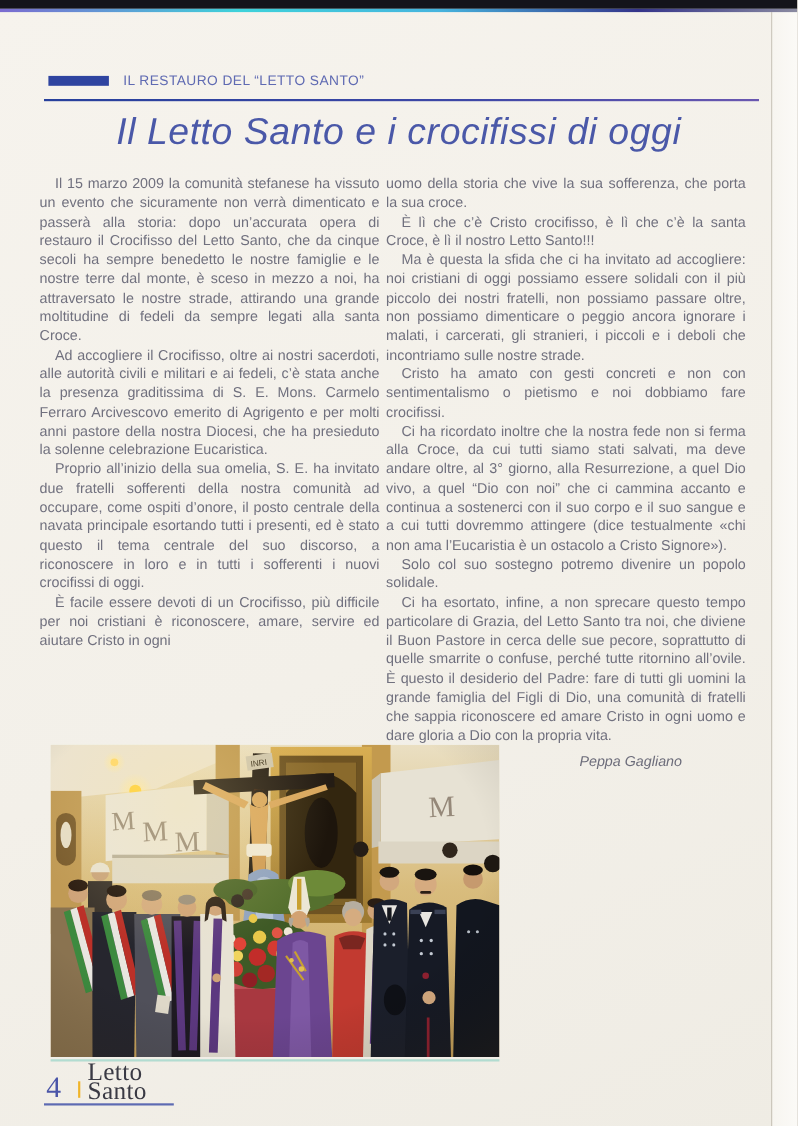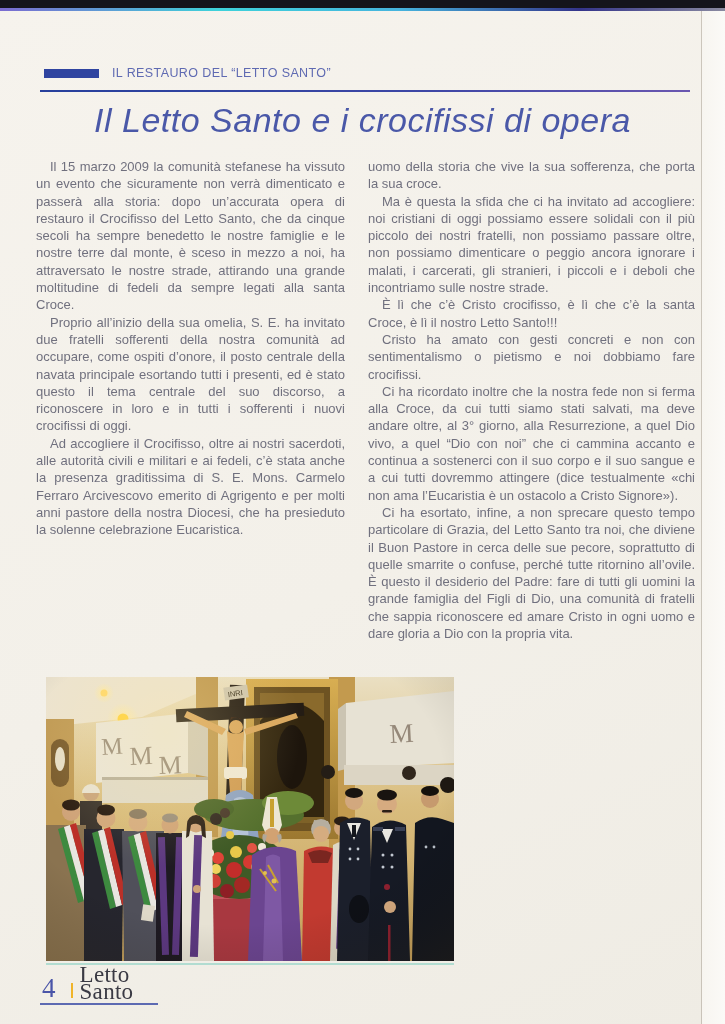--- a/index.html
+++ b/index.html
@@ -12,21 +12,21 @@
   .kicker{position:absolute;top:66px;left:44px;display:flex;align-items:center;gap:13px;z-index:2;}
   .kicker-bar{width:55px;height:9px;background:#2f44a0;}
   .kicker-text{font-size:12.5px;color:#5f6ab2;letter-spacing:0.4px;}
   .rule{position:absolute;top:90px;left:40px;width:650px;height:2px;background:linear-gradient(90deg,#27409c,#3e47a6 60%,#6a57b0);z-index:2;}
   .title{position:absolute;top:101px;left:0;width:100%;text-align:center;font-style:italic;font-size:34px;font-weight:400;color:#4a58a8;letter-spacing:0.5px;z-index:2;}
 
   .col{position:absolute;top:158px;font-size:13px;line-height:17.3px;color:#70707e;text-align:justify;z-index:1;}
   .col p{margin:0;text-indent:14px;}
   .col p.noind{text-indent:0;}
   .col-left{left:36px;width:309px;}
-  .col-right{left:368px;width:327px;}
+  .col-right{left:351px;width:327px;}
   .spacer-a{float:left;width:1px;height:519px;margin-left:-1px;}
   .spacer-b{float:left;clear:left;width:95px;height:294px;}
   .byline{text-indent:0 !important;text-align:right;padding-right:58px;font-style:italic;margin-top:6px !important;color:#6c6c7a;}
 
   .photo{position:absolute;left:46px;top:677px;width:408px;height:286px;z-index:5;border-bottom:2px solid rgba(125,205,192,0.55);}
   .photo svg{display:block;}
 
   .footer{position:absolute;left:40px;top:966px;z-index:6;display:flex;align-items:flex-end;gap:7px;border-bottom:2px solid #5d6ab2;padding:0 4px 3px 2px;width:112px;}
   .footer-num{font-family:"Liberation Serif",serif;font-size:27px;line-height:24px;color:#4a55a8;}
   .footer-bar{width:3px;height:15px;background:#f0b429;margin-left:8px;margin-bottom:2px;}
@@ -39,37 +39,40 @@
   <div class="scan-top"></div>
   <div class="scan-top-line"></div>
   <div class="scan-right-strip"></div>
   <div class="scan-right-line"></div>
 
   <div class="kicker">
     <span class="kicker-bar"></span>
     <span class="kicker-text">IL RESTAURO DEL “LETTO SANTO”</span>
   </div>
   <div class="rule"></div>
-  <div class="title">Il Letto Santo e i crocifissi di opera</div>
+  <div class="title">Il Letto Santo e i crocifissi di oggi</div>
 
   <div class="col col-left">
     <p>Il 15 marzo 2009 la comunità stefanese ha vissuto un evento che sicuramente non verrà dimenticato e passerà alla storia: dopo un’accurata opera di restauro il Crocifisso del Letto Santo, che da cinque secoli ha sempre benedetto le nostre famiglie e le nostre terre dal monte, è sceso in mezzo a noi, ha attraversato le nostre strade, attirando una grande moltitudine di fedeli da sempre legati alla santa Croce.</p>
+    <p>Ad accogliere il Crocifisso, oltre ai nostri sacerdoti, alle autorità civili e militari e ai fedeli, c’è stata anche la presenza graditissima di S. E. Mons. Carmelo Ferraro Arcivescovo emerito di Agrigento e per molti anni pastore della nostra Diocesi, che ha presieduto la solenne celebrazione Eucaristica.</p>
     <p>Proprio all’inizio della sua omelia, S. E. ha invitato due fratelli sofferenti della nostra comunità ad occupare, come ospiti d’onore, il posto centrale della navata principale esortando tutti i presenti, ed è stato questo il tema centrale del suo discorso, a riconoscere in loro e in tutti i sofferenti i nuovi crocifissi di oggi.</p>
-    <p>Ad accogliere il Crocifisso, oltre ai nostri sacerdoti, alle autorità civili e militari e ai fedeli, c’è stata anche la presenza graditissima di S. E. Mons. Carmelo Ferraro Arcivescovo emerito di Agrigento e per molti anni pastore della nostra Diocesi, che ha presieduto la solenne celebrazione Eucaristica.</p>
+    <p>È facile essere devoti di un Crocifisso, più difficile per noi cristiani è riconoscere, amare, servire ed aiutare Cristo in ogni</p>
   </div>
 
   <div class="col col-right">
     <div class="spacer-a"></div>
     <div class="spacer-b"></div>
     <p class="noind">uomo della storia che vive la sua sofferenza, che porta la sua croce.</p>
+    <p>È lì che c’è Cristo crocifisso, è lì che c’è la santa Croce, è lì il nostro Letto Santo!!!</p>
     <p>Ma è questa la sfida che ci ha invitato ad accogliere: noi cristiani di oggi possiamo essere solidali con il più piccolo dei nostri fratelli, non possiamo passare oltre, non possiamo dimenticare o peggio ancora ignorare i malati, i carcerati, gli stranieri, i piccoli e i deboli che incontriamo sulle nostre strade.</p>
-    <p>È lì che c’è Cristo crocifisso, è lì che c’è la santa Croce, è lì il nostro Letto Santo!!!</p>
     <p>Cristo ha amato con gesti concreti e non con sentimentalismo o pietismo e noi dobbiamo fare crocifissi.</p>
     <p>Ci ha ricordato inoltre che la nostra fede non si ferma alla Croce, da cui tutti siamo stati salvati, ma deve andare oltre, al 3° giorno, alla Resurrezione, a quel Dio vivo, a quel “Dio con noi” che ci cammina accanto e continua a sostenerci con il suo corpo e il suo sangue e a cui tutti dovremmo attingere (dice testualmente «chi non ama l’Eucaristia è un ostacolo a Cristo Signore»).</p>
+    <p>Solo col suo sostegno potremo divenire un popolo solidale.</p>
     <p>Ci ha esortato, infine, a non sprecare questo tempo particolare di Grazia, del Letto Santo tra noi, che diviene il Buon Pastore in cerca delle sue pecore, soprattutto di quelle smarrite o confuse, perché tutte ritornino all’ovile. È questo il desiderio del Padre: fare di tutti gli uomini la grande famiglia del Figli di Dio, una comunità di fratelli che sappia riconoscere ed amare Cristo in ogni uomo e dare gloria a Dio con la propria vita.</p>
+    <p class="byline">Peppa Gagliano</p>
   </div>
 
   <div class="photo">
     <svg width="408" height="284" viewBox="0 0 408 284" xmlns="http://www.w3.org/2000/svg">
       <defs>
         <linearGradient id="wall" x1="0" y1="0" x2="0" y2="1">
           <stop offset="0" stop-color="#eadfc2"></stop>
             <stop offset="0.45" stop-color="#d9bd7e"></stop>
             <stop offset="1" stop-color="#c7a25c"></stop>
         </linearGradient>

